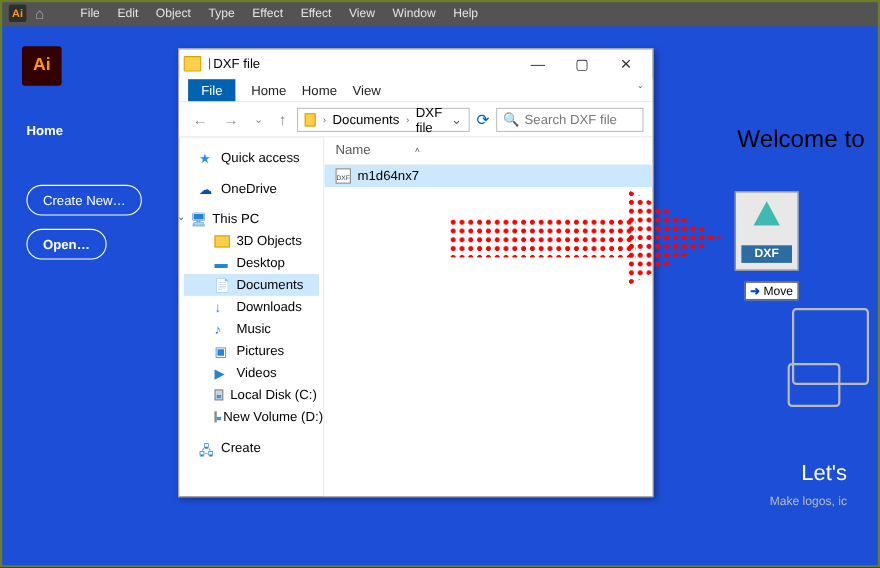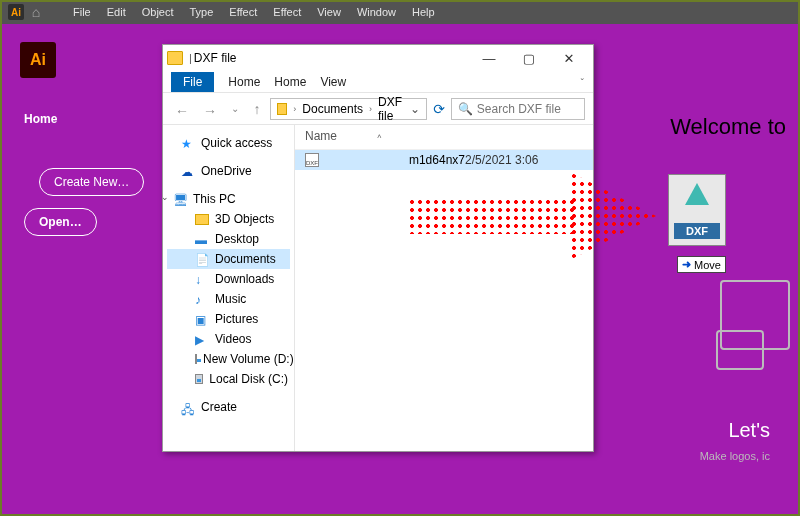--- a/index.html
+++ b/index.html
@@ -1,27 +1,27 @@
 <!DOCTYPE html>
 <html><head>
 <meta charset="utf-8">
 <style>
 * { box-sizing: border-box; margin: 0; padding: 0; font-family: "Segoe UI", Arial, sans-serif; }
 body { width: 800px; height: 516px; background: #000; overflow: hidden; position: relative; }
 
 
-.ai-app { width: 100%; height: 100%; background: #a21caf; }
+.ai-app { width: 100%; height: 100%; background: #1d4ed8; }
 .ai-titlebar { height: 24px; background: #535353; display: flex; align-items: center; gap: 4px; padding: 0 8px; color: #e5e5e5; font-size: 11px; }
 .ai-ai-mark { width: 16px; height: 16px; background: #2e2e2e; color: #ff9a00; font-weight: bold; font-size: 10px; display:flex; align-items:center; justify-content:center; border-radius:2px; }
 .ai-menu { display:flex; gap: 2px; margin-left: 18px; }
 .ai-menu span { padding: 2px 7px; cursor: default; }
 .ai-home { position: absolute; left: 20px; top: 42px; width: 36px; height: 36px; background:#330000; color:#ff9a00; font-weight:bold; display:flex; align-items:center; justify-content:center; font-size:16px; border-radius:3px; }
 .ai-home-btn { position:absolute; left:24px; top:112px; color:#fff; font-size:12px; font-weight:bold; }
 .ai-btn { position:absolute; border:1px solid #fff; border-radius:18px; color:#fff; font-size:12px; padding:6px 14px; background:transparent; }
-.ai-create { left:39px; top:168px; }
+.ai-create { left:24px; top:168px; }
 .ai-open   { left:24px; top:208px;font-weight:bold; }
 .ai-welcome { font-size:22px; font-weight:300; margin-bottom: 103px; }
 .ai-dxf { position:absolute; right:74px; top:174px; width:58px; height:72px; background:#e8e8e8; border:1px solid #888; display:flex; flex-direction:column; justify-content:space-between; align-items:center; }
 .ai-dxf .triA { width:0;height:0;border-left:12px solid transparent;border-right:12px solid transparent;border-bottom:22px solid #3fb9b1; margin-top:8px;}
 .ai-dxf .ext { width:46px; background:#2d6ca2; color:#fff; font-size:11px; font-weight:bold; text-align:center; padding:2px 0; margin-bottom:6px;}
 .move-tip { position:absolute; right:74px; top:256px; background:#fff; border:1px solid #444; font-size:11px; padding:1px 4px; display:flex; align-items:center; gap:3px;}
 .move-tip .arrow { color:#0048c8; font-weight:bold; }
 
 .ai-lets { position:absolute; right:30px; bottom:74px; color:#fff; font-size:20px; }
 .ai-sub  { position:absolute; right:30px; bottom:54px; color:#bbb; font-size:11px; }
@@ -69,21 +69,21 @@
 .ic-disk::after{content:"";position:absolute;left:1px;bottom:1px;width:4px;height:3px;background:#3996e0;}
 .ic-net { color:#2883d6; }
 
 .ex-files { flex:1; background:#fff; }
 .file-head { display:flex; font-size:12px; color:#555; padding: 4px 10px 6px; border-bottom:1px solid #f0f0f0;}
 .file-head .col-name { flex:1; display:flex; align-items:center; gap:40px;}
 .file-head .sort { font-size:8px; color:#666; }
 .file-head .col-date { width:118px; }
 .file-row { display:flex; font-size:12px; padding: 3px 10px; align-items:center; background:#cce8ff;}
 .file-row .file-ic { width:14px; height:14px; border:1px solid #888; background:#fff; font-size:6px; display:flex; align-items:flex-end; justify-content:center; margin-right:6px; color:#444;}
-.file-row .fname { flex:1;text-align:right; }
+.file-row .fname { flex:1; }
 .file-row .fdate { width:118px; color:#333; }
 
 
 .red-arrow { position:absolute; left:408px; top:172px; width:248px; height:88px; pointer-events:none; }
 .red-arrow .shaft {
   position:absolute; left:0; top:26px; width:170px; height:36px;
   background: radial-gradient(circle, #f00 35%, transparent 38%) 0 0/8px 8px;
 }
 .red-arrow .head {
   position:absolute; left:162px; top:0; width:86px; height:88px;
@@ -216,44 +216,43 @@
       <div class="item indent">
           <span class="nav-ic" style="color:#2883d6">▣</span>
           <span>Pictures</span>
         </div>
       <div class="item indent">
           <span class="nav-ic" style="color:#2883d6">▶</span>
           <span>Videos</span>
         </div>
       <div class="item indent">
           <span class="nav-ic ic-disk"></span>
+          <span>Local Disk (C:)</span>
+        </div>
+      <div class="item indent">
+          <span class="nav-ic ic-disk"></span>
           <span>New Volume (D:)</span>
-        </div>
-      <div class="item indent">
-          <span class="nav-ic ic-disk"></span>
-          <span>Local Disk (C:)</span>
         </div>
       <div style="height:8px"></div>
       <div class="item">
           <span class="nav-ic ic-net">🖧</span>
           <span>Create</span>
         </div>
     </div>
 
     <div class="ex-files">
       <div class="file-head">
         <div class="col-name">
           <span>Name</span>
           <span class="sort">˄</span>
         </div>
       </div>
       <div class="file-row">
         <span class="file-ic">DXF</span>
         <span class="fname">m1d64nx7</span>
-        <span class="fdate">2/5/2021 3:06</span>
       </div>
     </div>
   </div>
 </div>
 
 <div class="red-arrow">
   <div class="shaft"></div>
   <div class="head"></div>
 </div>
 

